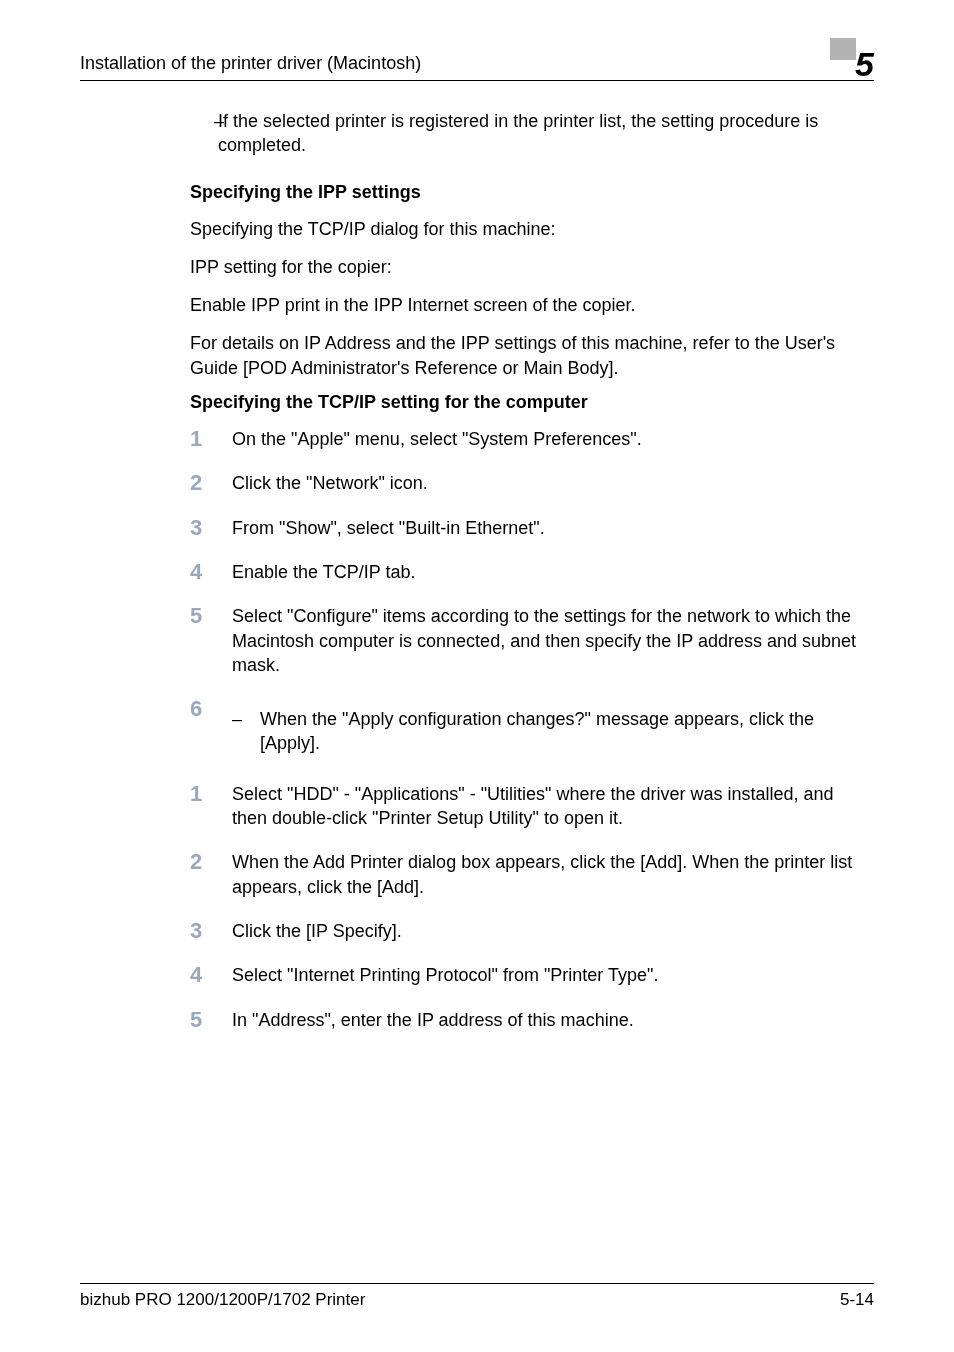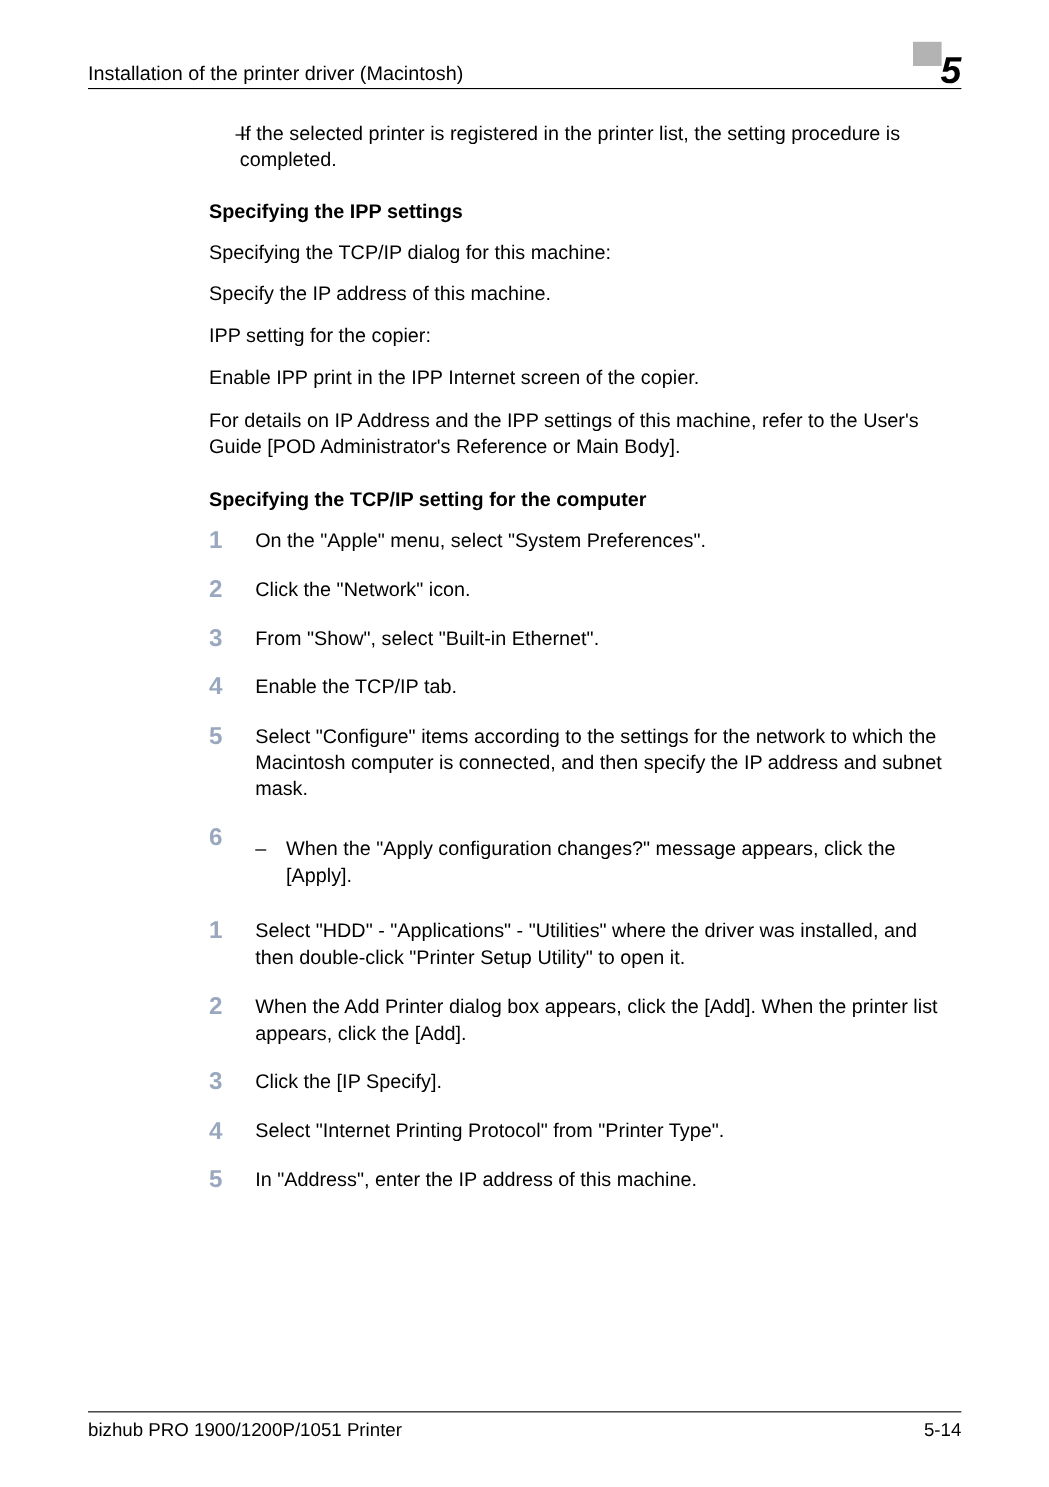--- a/index.html
+++ b/index.html
@@ -10,21 +10,21 @@
     height: 1352px;
     position: relative;
     color: #000;
   }
   .page {
     padding: 38px 80px 0 80px;
   }
   .header-row {
     display: flex;
     justify-content: space-between;
-    align-items: flex-end;
+    align-items: center;
     border-bottom: 1px solid #000;
     padding-bottom: 2px;
     margin-bottom: 28px;
   }
   .header-title {
     font-size: 18px;
     font-weight: normal;
     padding-top: 10px;
   }
   .chapter-box {
@@ -66,21 +66,21 @@
   .section-heading {
     font-size: 18px;
     font-weight: bold;
     margin-bottom: 14px;
   }
   .para {
     font-size: 18px;
     line-height: 1.35;
     margin-bottom: 14px;
   }
-  .para.last-of-group { margin-bottom: 26px; }
+  .para.last-of-group { margin-bottom: 12px; }
   .numstep {
     display: flex;
     margin-bottom: 20px;
     font-size: 18px;
     line-height: 1.35;
   }
   .numstep .num {
     width: 42px;
     flex-shrink: 0;
     font-size: 22px;
@@ -124,21 +124,20 @@
 
   <div class="content">
 
     <div class="bullet-block">
       <div class="bullet-dash">–</div>
       <div class="bullet-text">If the selected printer is registered in the printer list, the setting procedure is completed.</div>
     </div>
 
     <div class="section-heading">Specifying the IPP settings</div>
     <div class="para">Specifying the TCP/IP dialog for this machine:</div>
-    <div class="para">Specify the IP address of this machine.</div>
     <div class="para">IPP setting for the copier:</div>
     <div class="para">Enable IPP print in the IPP Internet screen of the copier.</div>
     <div class="para last-of-group">For details on IP Address and the IPP settings of this machine, refer to the User's Guide [POD Administrator's Reference or Main Body].</div>
 
     <div class="section-heading">Specifying the TCP/IP setting for the computer</div>
 
     <div class="numstep">
       <div class="num">1</div>
       <div class="txt">On the "Apple" menu, select "System Preferences".</div>
     </div>
@@ -187,15 +186,15 @@
     </div>
     <div class="numstep">
       <div class="num">5</div>
       <div class="txt">In "Address", enter the IP address of this machine.</div>
     </div>
 
   </div>
 </div>
 
 <div class="footer">
-  <div>bizhub PRO 1900/1200P/1051 Printer</div>
+  <div>bizhub PRO 1200/1200P/1702 Printer</div>
   <div>5-14</div>
 </div>
 
 </body></html>

